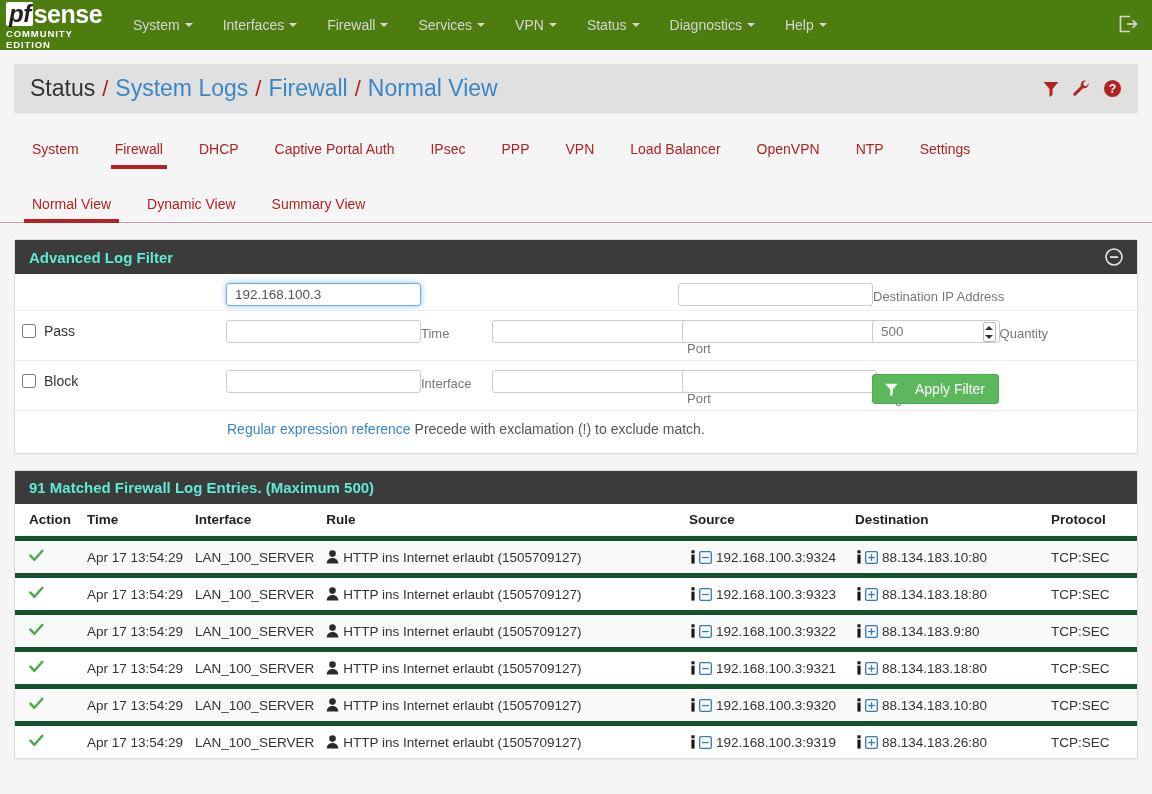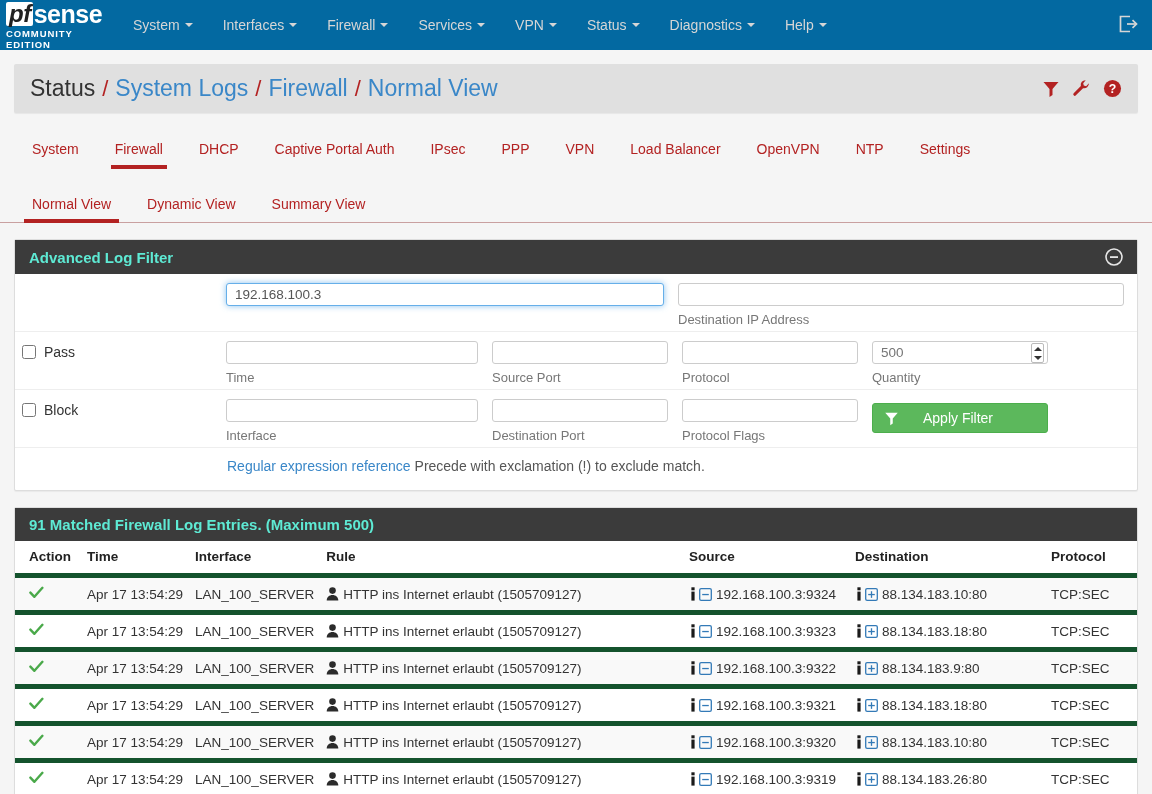--- a/index.html
+++ b/index.html
@@ -9,21 +9,21 @@
     overflow: hidden;
     background: #f5f5f5;
     font-family: "Liberation Sans", sans-serif;
     font-size: 14px;
     color: #333;
   }
 
   
   .navbar {
     height: 50px;
-    background: #0369a1;
+    background: #4d7c0f;
     display: flex;
     align-items: stretch;
     position: relative;
   }
   .brand {
     width: 118px;
     display: flex;
     flex-direction: column;
     justify-content: center;
     padding-left: 6px;
@@ -184,21 +184,20 @@
   .form-row {
     display: flex;
     align-items: flex-start;
     padding: 9px 0 4px 0;
     border-bottom: 1px solid #eee;
   }
   .form-row:last-child { border-bottom: none; }
   .fg {
     padding: 0 7px;
     display: flex;
-    flex-direction: column;
   }
   .fg input[type=text] {
     height: 23px;
     border: 1px solid #ccc;
     border-radius: 3px;
     padding: 3px 8px;
     font-family: "Liberation Sans", sans-serif;
     font-size: 13.5px;
     color: #555;
     outline: none;
@@ -243,21 +242,21 @@
   .spin-down { border-top: 4px solid #333; }
   .btn-apply {
     background: #5cb85c;
     border: 1px solid #4cae4c;
     color: #fff;
     font-size: 14px;
     border-radius: 3px;
     padding: 6px 13px 6px 11px;
     display: inline-flex;
     align-items: center;
-    gap: 24px;
+    gap: 16px;
     cursor: pointer;
     font-family: "Liberation Sans", sans-serif;
     white-space: nowrap;
   }
   .regex-row {
     padding: 10px 14px 16px 212px;
     font-size: 14px;
     color: #555;
   }
   .regex-link { color: #3a87c8; cursor: pointer; }

